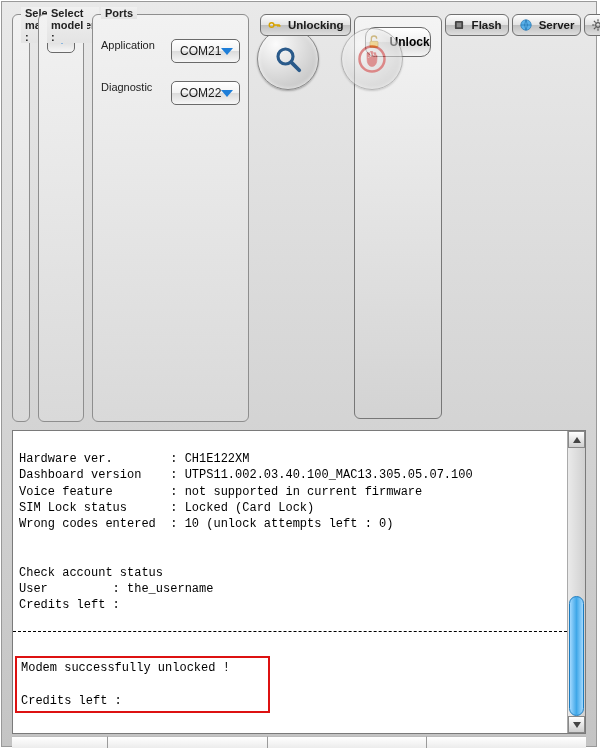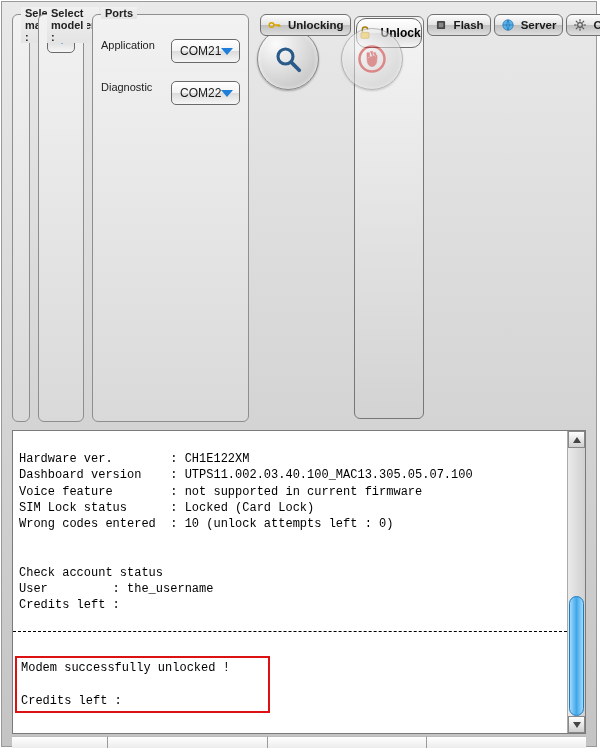--- a/index.html
+++ b/index.html
@@ -90,21 +90,21 @@
   gap:6px;
   font-weight:bold;
   font-size:11.5px;
   color:#1a1a1a;
   cursor:pointer;
 }
 .section-body {
   border: 1px solid #777;
   border-radius: 6px;
   background: linear-gradient(180deg,#f4f4f4,#d3d3d3);
-  padding: 1px;
+  padding: 10px;
   flex: 1;
   margin-top:2px;
   margin-bottom:3px;
 }
 .unlock-btn {
   height: 30px;
   width: 100%;
   border: 1px solid #6a6a6a;
   border-radius: 10px;
   background: linear-gradient(180deg,#ffffff 0%,#f1f1f1 48%,#d6d6d6 52%,#f4f4f4 100%);

